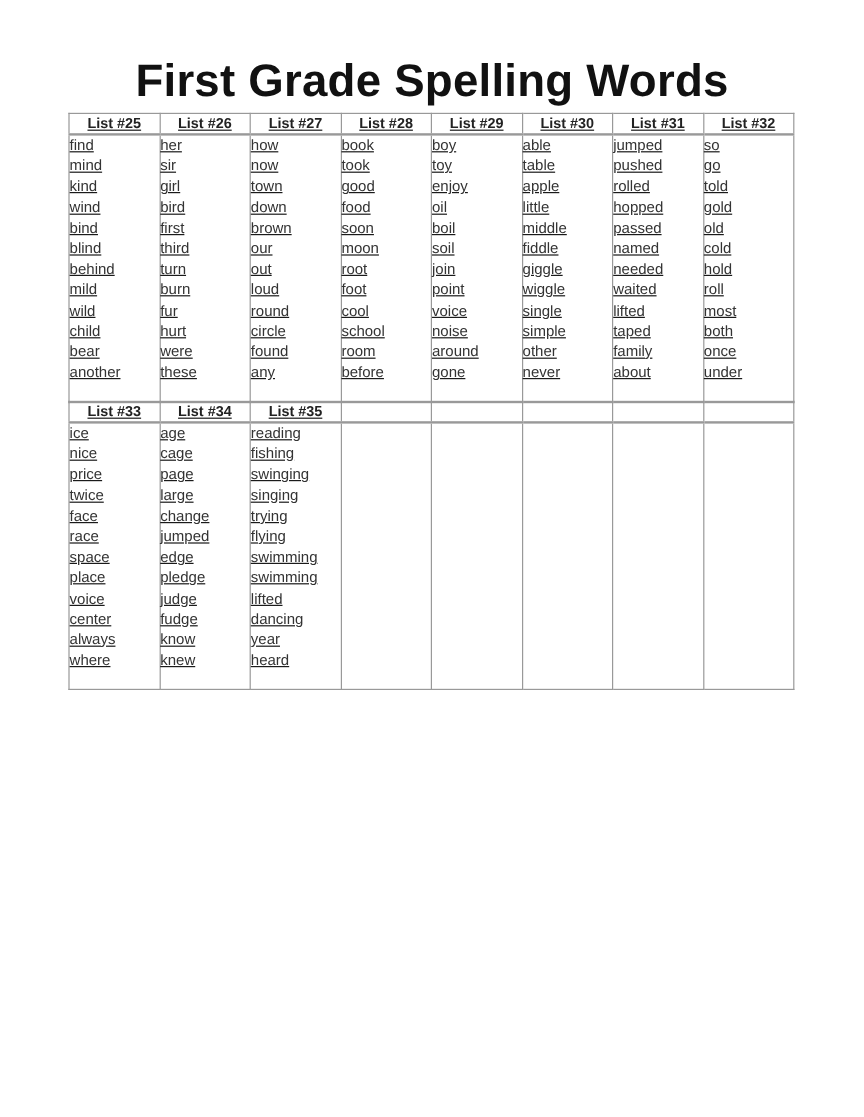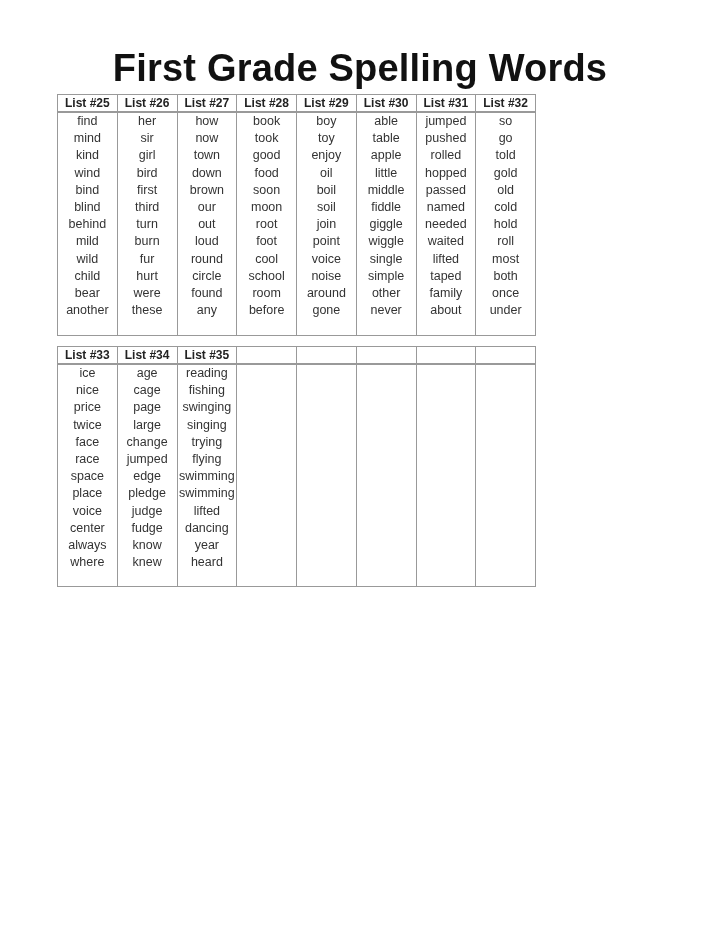--- a/index.html
+++ b/index.html
@@ -1,28 +1,28 @@
 <!DOCTYPE html>
 <html><head>
 <meta charset="utf-8">
 <style>
   html, body { margin: 0; padding: 0; background: #ffffff; }
   body { width: 720px; height: 931px; position: relative; overflow: hidden;
          font-family: "Liberation Sans", "DejaVu Sans", sans-serif; color: #1a1a1a; }
   .title { position: absolute; left: 0; top: 44px; width: 720px; text-align: center;
            font-size: 38px; font-weight: bold; letter-spacing: 0.2px; color: #111; line-height: 48px; }
-  table.words { position: absolute; left: 57px; width: 479px; border-collapse: collapse;
-                table-layout: fixed; }
+  table.words { position: absolute; left: 57px; width: 605px; border-collapse: collapse;
+                table-layout: fixed; text-decoration: underline; }
   table.words th, table.words td { border-left: 1.5px solid #999; border-right: 1.5px solid #999;
-                padding: 0; vertical-align: top; text-align: center; }
+                padding: 0; vertical-align: top; }
   table.words th { border-top: 1.5px solid #999; border-bottom: 2px solid #999; height: 16px;
                 font-size: 12px; font-weight: bold; text-align: center; line-height: 16px; color: #222; }
   table.words td { border-bottom: 1.5px solid #999; }
   .t1 { top: 94px; }
-  .t2 { top: 346px; }
+  .t2 { top: 334px; }
   .col-words { padding: 1px 0 0 6px; }
   .word { font-size: 12.5px; line-height: 17.2px; height: 17.2px; color: #333; white-space: nowrap; }
   .t1 td { height: 222px; }
   .t2 td { height: 221px; }
 </style>
 </head>
 <body>
 
 <div class="title">First Grade Spelling Words</div>
 

